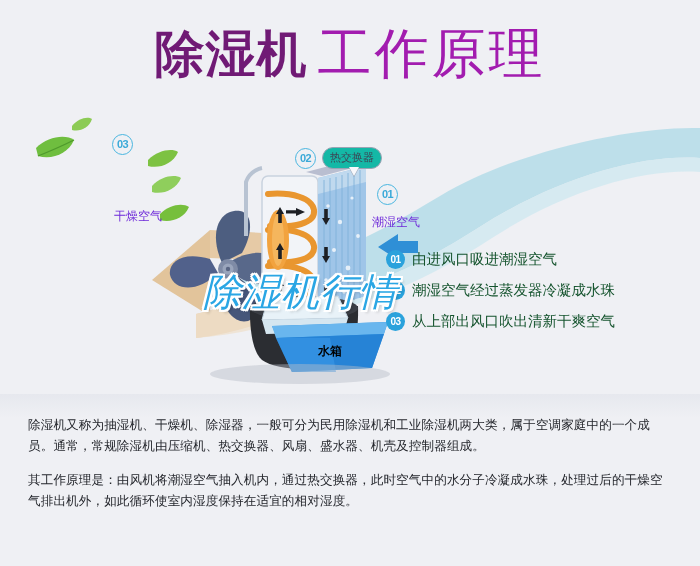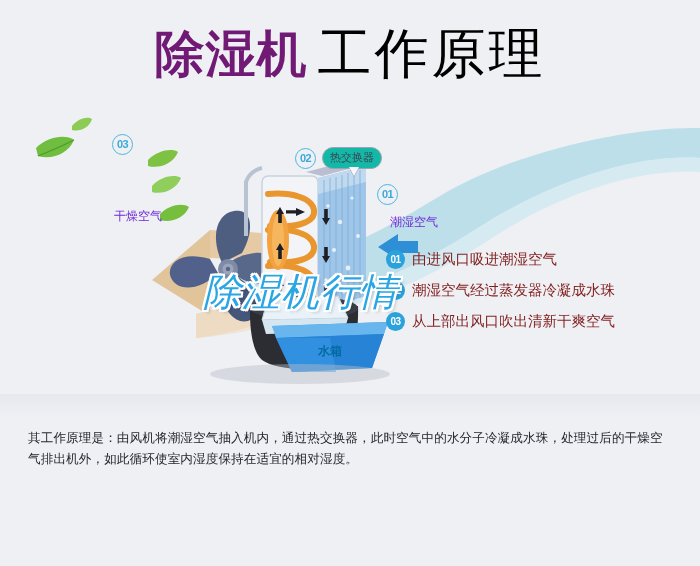--- a/index.html
+++ b/index.html
@@ -27,21 +27,21 @@
   .title-bold {
     font-size: 50px;
     font-weight: bold;
     color: #701a75;
     letter-spacing: 1px;
     vertical-align: middle;
   }
   .title-light {
     font-size: 54px;
     font-weight: normal;
-    color: #000000;
+    color: #a21caf;
     letter-spacing: 3px;
     margin-left: 10px;
     vertical-align: middle;
   }
 
   
   .stage {
     position: absolute;
     left: 0;
     top: 110px;
@@ -93,21 +93,21 @@
     height: 0;
     border-left: 5px solid transparent;
     border-right: 5px solid transparent;
     border-top: 9px solid #f7f8fb;
     filter: drop-shadow(0 1px 0 #9aa4b4);
   }
   .tank-label {
     position: absolute;
     font-size: 12px;
     font-weight: bold;
-    color: #0369a1;
+    color: #000000;
     white-space: nowrap;
   }
 
   
   .legend {
     position: absolute;
     left: 386px;
     top: 244px;
     width: 300px;
   }
@@ -126,21 +126,21 @@
     font-size: 10px;
     font-weight: bold;
     line-height: 19px;
     text-align: center;
     letter-spacing: -0.5px;
     box-sizing: border-box;
   }
   .legend-text {
     margin-left: 7px;
     font-size: 14.5px;
-    color: #7f1d1d;
+    color: #14532d;
     white-space: nowrap;
   }
 
   
   .watermark {
     position: absolute;
     left: 203px;
     top: 267px;
     font-size: 38px;
     font-weight: normal;
@@ -299,21 +299,21 @@
   <div class="badge" style="left:112px; top:24px;">03</div>
   <div class="diag-label" style="left:114px; top:98px;">干燥空气</div>
 
   <div class="badge" style="left:295px; top:38px;">02</div>
   <div class="bubble" style="left:322px; top:37px;">
     <span>热交换器</span>
     <span class="tail"></span>
   </div>
 
   <div class="badge" style="left:377px; top:74px;">01</div>
-  <div class="diag-label" style="left:390px; top:104px;">潮湿空气</div>
+  <div class="diag-label" style="left:372px; top:104px;">潮湿空气</div>
 
   <div class="tank-label" style="left:318px; top:233px;">水箱</div>
 </div>
 
 <div class="legend">
   <div class="legend-row">
     <span class="legend-badge">01</span>
     <span class="legend-text">由进风口吸进潮湿空气</span>
   </div>
   <div class="legend-row">
@@ -323,14 +323,15 @@
   <div class="legend-row">
     <span class="legend-badge">03</span>
     <span class="legend-text">从上部出风口吹出清新干爽空气</span>
   </div>
 </div>
 
 <div class="watermark">除湿机行情</div>
 
 <div class="band"></div>
 <div class="copy">
+  <p>除湿机又称为抽湿机、干燥机、除湿器，一般可分为民用除湿机和工业除湿机两大类，属于空调家庭中的一个成员。通常，常规除湿机由压缩机、热交换器、风扇、盛水器、机壳及控制器组成。</p>
   <p class="second">其工作原理是：由风机将潮湿空气抽入机内，通过热交换器，此时空气中的水分子冷凝成水珠，处理过后的干燥空气排出机外，如此循环使室内湿度保持在适宜的相对湿度。</p>
 </div>
 
 </body></html>

